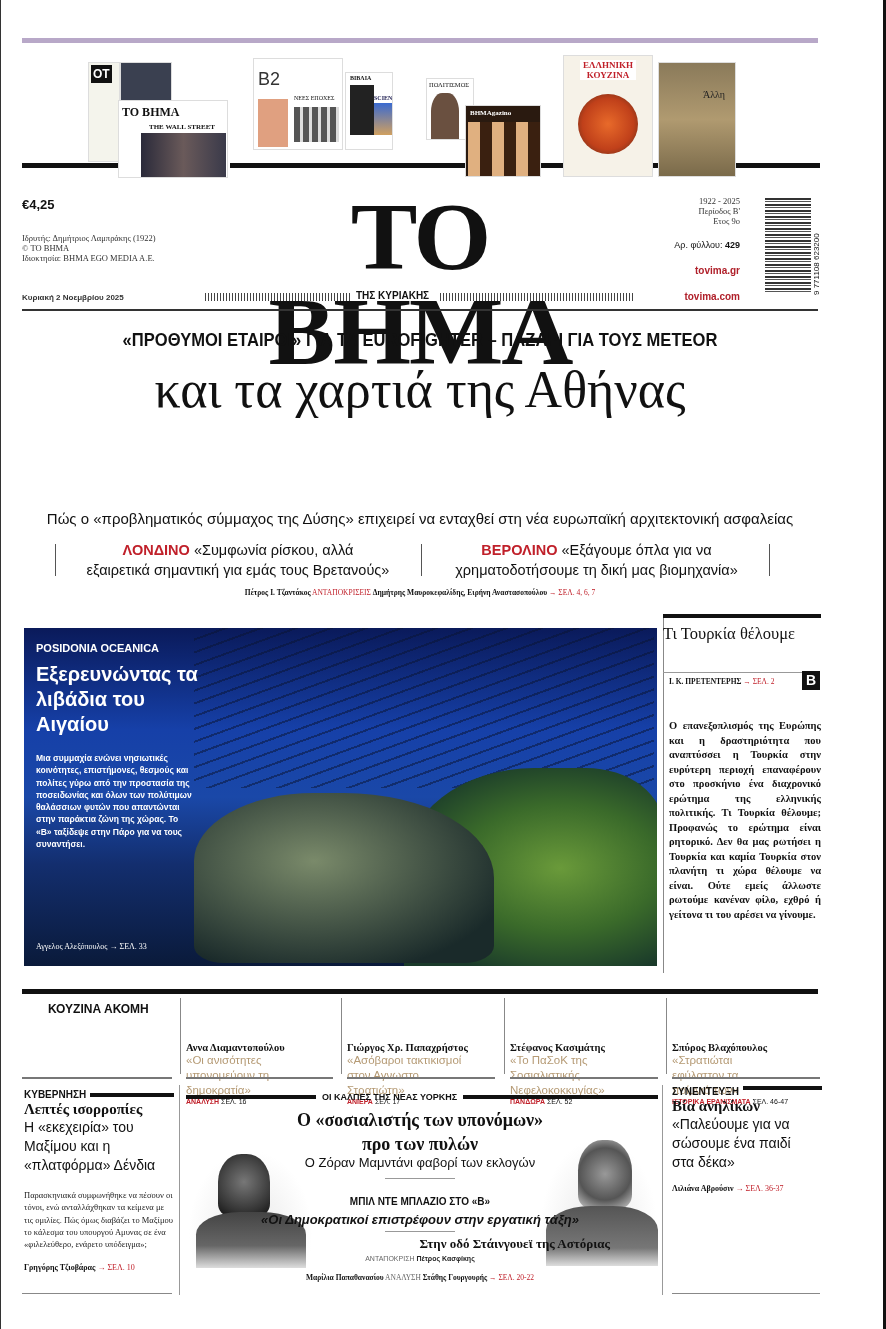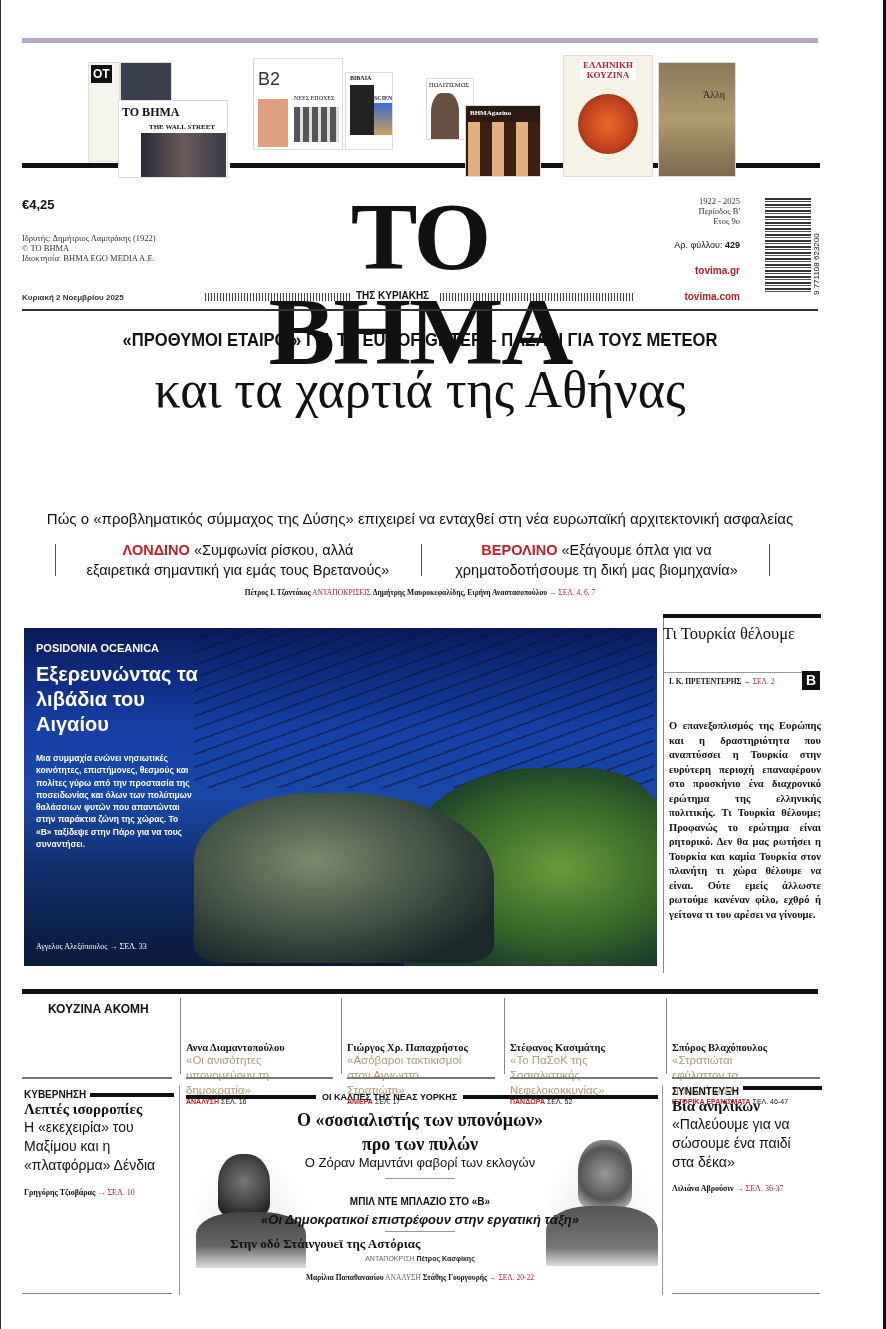--- a/index.html
+++ b/index.html
@@ -60,21 +60,21 @@
   .col-title { font-family: "Liberation Serif", serif; font-size: 15px; font-weight: bold; }
   .col-sub { font-size: 14px; line-height: 19px; }
   .col-body { font-size: 8.5px; line-height: 12.3px; font-family: "Liberation Serif", serif; color: #222; }
   .col-by { font-size: 8px; font-weight: bold; font-family: "Liberation Serif", serif; }
   .face { position: absolute; border-radius: 45% 45% 20% 20%; }
   .ny-title { left: 230px; top: 1108px; width: 380px; text-align: center; font-family: "Liberation Serif", serif; font-size: 18px; font-weight: bold; line-height: 24px; }
   .ny-sub { left: 230px; top: 1155px; width: 380px; text-align: center; font-size: 13px; }
   .ny-hr { height: 1px; background: #999; }
   .ny-k2 { left: 230px; top: 1196px; width: 380px; text-align: center; font-size: 10px; font-weight: bold; }
   .ny-q { left: 215px; top: 1212px; width: 410px; text-align: center; font-style: italic; font-size: 13px; font-weight: bold; }
-  .ny-t3 { left: 230px; top: 1236px; width: 380px; text-align: left; font-family: "Liberation Serif", serif; font-weight: bold; font-size: 13px; }
+  .ny-t3 { left: 230px; top: 1236px; width: 380px; text-align: right; font-family: "Liberation Serif", serif; font-weight: bold; font-size: 13px; }
   .ny-cor { left: 230px; top: 1255px; width: 380px; text-align: center; font-size: 7px; color: #666; }
   .ny-cred { left: 230px; top: 1273px; width: 380px; text-align: center; font-size: 7.5px; font-family: "Liberation Serif", serif; }
   .right-edge { left: 883px; top: 0; width: 3px; height: 1329px; background: #111; }
   .left-edge { left: 0; top: 0; width: 1px; height: 1329px; background: #333; }
 </style>
 </head>
 <body>
 
 <div class="abs left-edge"></div>
 <div class="abs right-edge"></div>
@@ -226,20 +226,21 @@
 <div class="abs row-rule" style="left:510px;width:148px;"></div>
 <div class="abs row-rule" style="left:672px;width:148px;"></div>
 
 <div class="abs" style="left:24px;top:1089px;width:150px;">
   <div style="display:flex;align-items:center;gap:4px;">
     <span class="sec-label">ΚΥΒΕΡΝΗΣΗ</span>
     <div class="sec-bar" style="flex:1;"></div>
   </div>
   <div class="col-title" style="font-size:15px;margin-top:1px;">Λεπτές ισορροπίες</div>
   <div class="col-sub" style="width:140px;">Η «εκεχειρία» του Μαξίμου και η «πλατφόρμα» Δένδια</div>
+  <div class="col-body" style="margin-top:14px;">Παρασκηνιακά συμφωνήθηκε να πέσουν οι τόνοι, ενώ ανταλλάχθηκαν τα κείμενα με τις ομιλίες. Πώς όμως διαβάζει το Μαξίμου το κάλεσμα του υπουργού Αμυνας σε ένα «φιλελεύθερο, ενάρετο υπόδειγμα»;</div>
   <div class="col-by" style="margin-top:13px;"><span>Γρηγόρης Τζιοβάρας</span> <span class="red" style="font-weight:normal;">→ ΣΕΛ. 10</span></div>
 </div>
 <div class="abs" style="left:22px;top:1293px;width:150px;height:1px;background:#888;"></div>
 <div class="abs vbar" style="left:179px;top:1085px;height:210px;background:#999;"></div>
 
 <div class="abs" style="left:186px;top:1092px;width:472px;display:flex;align-items:center;gap:6px;">
   <div class="sec-bar" style="flex:1;"></div>
   <span class="sec-label" style="font-size:9px;">ΟΙ ΚΑΛΠΕΣ ΤΗΣ ΝΕΑΣ ΥΟΡΚΗΣ</span>
   <div class="sec-bar" style="flex:1.5;"></div>
 </div>

